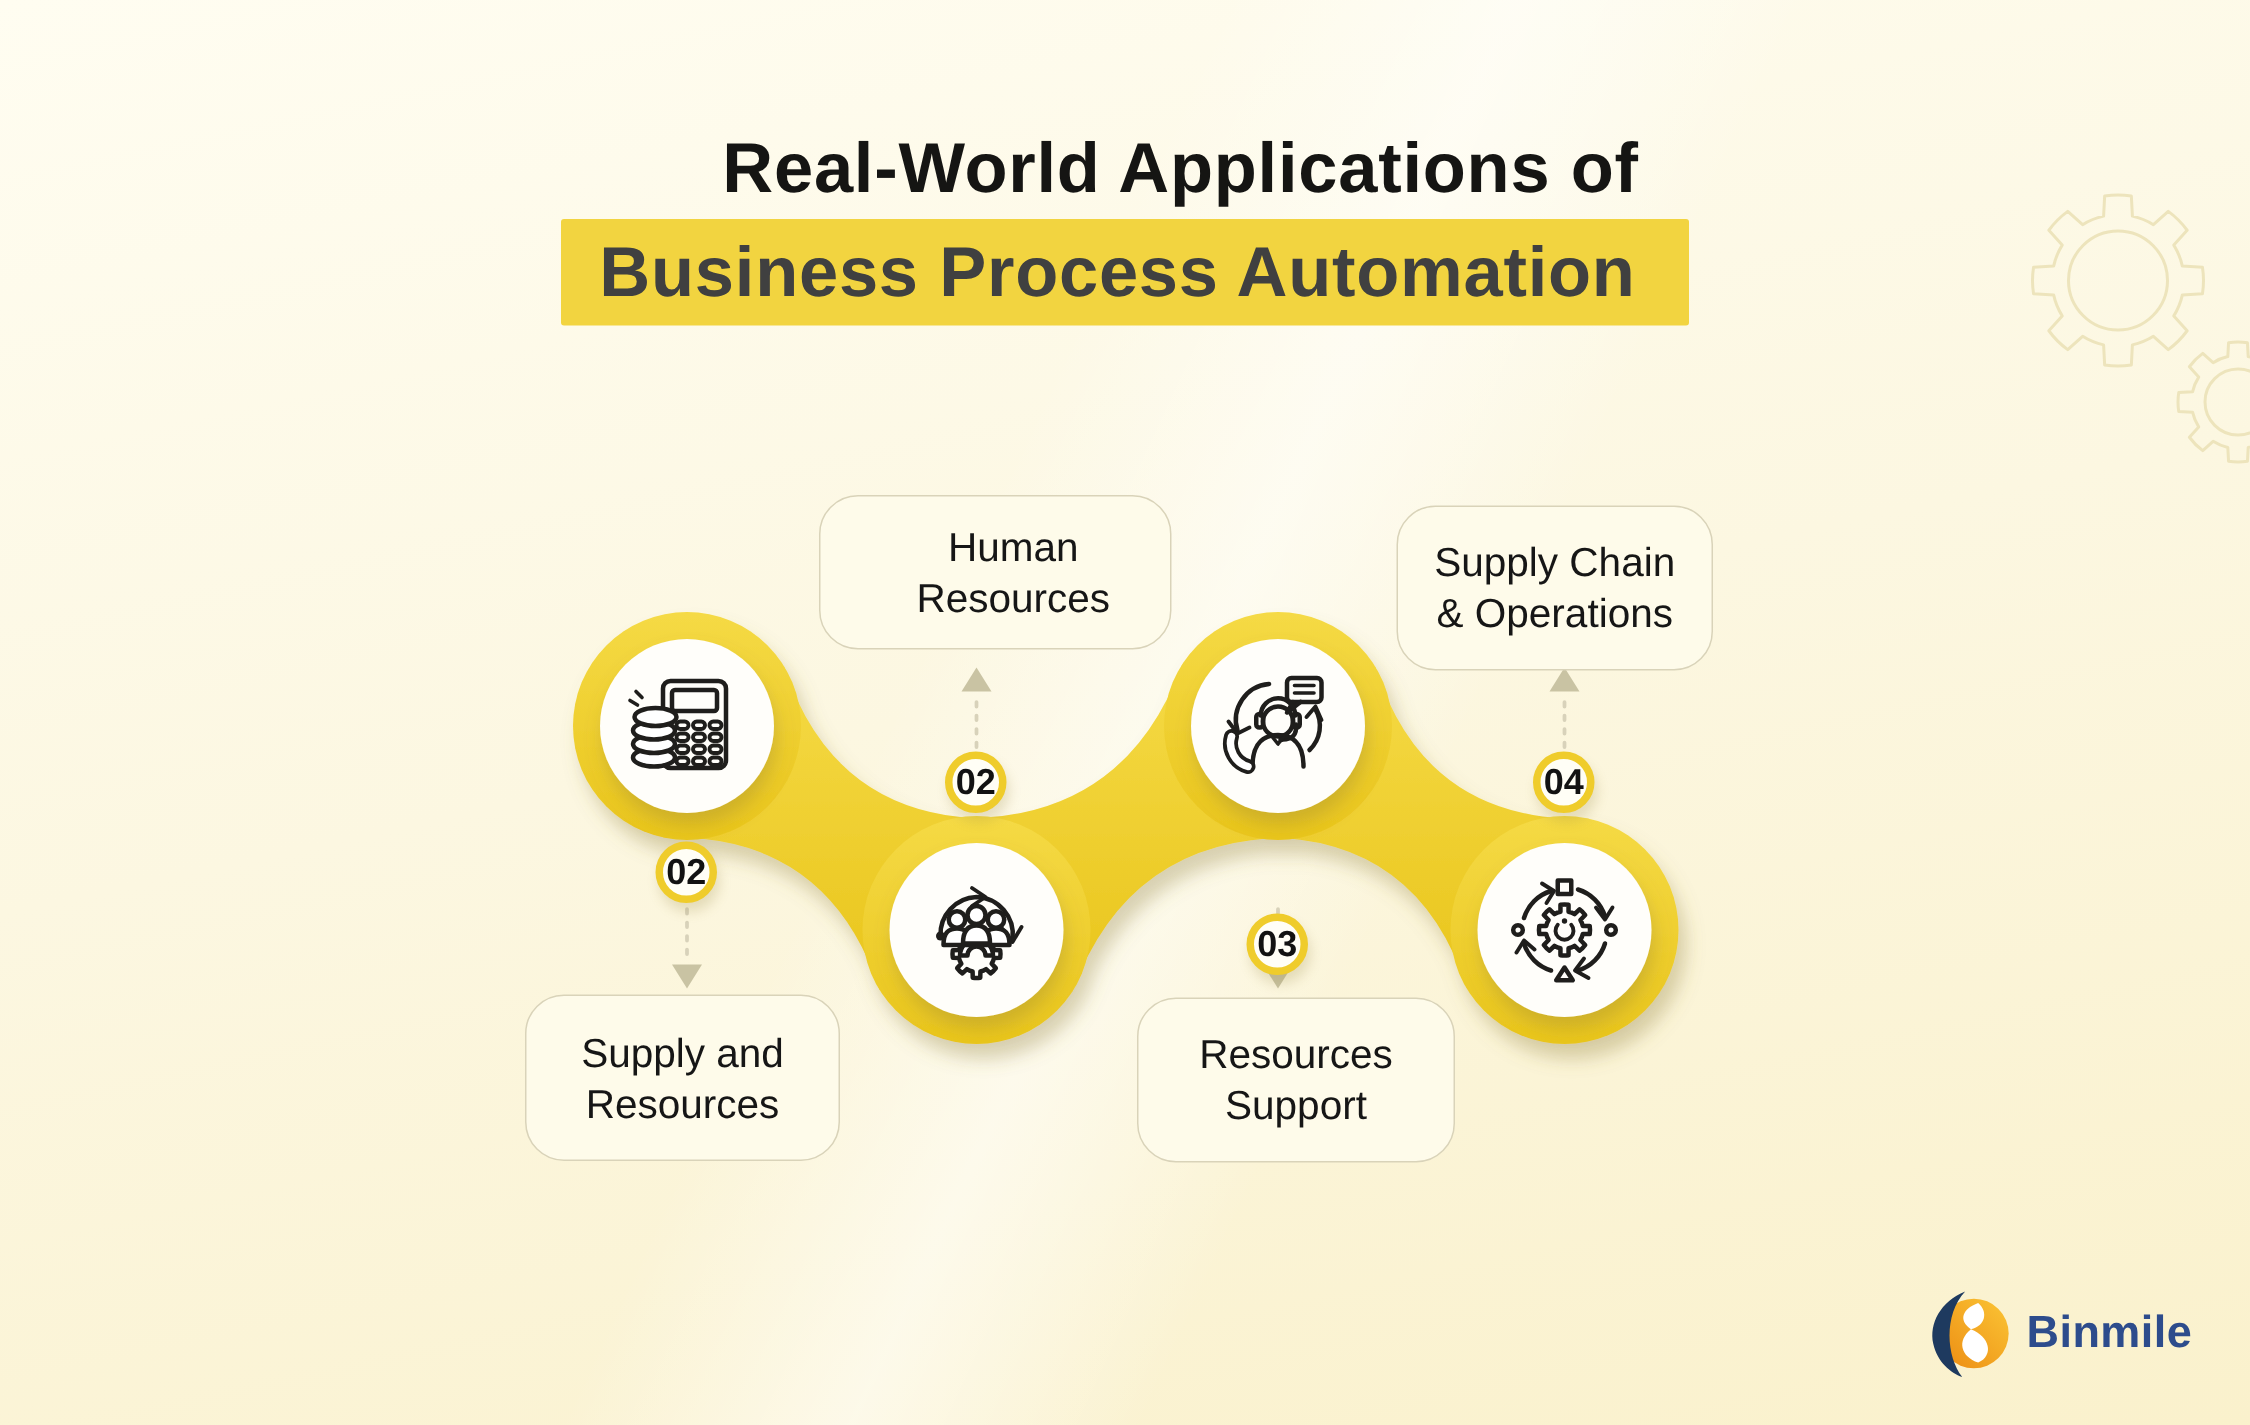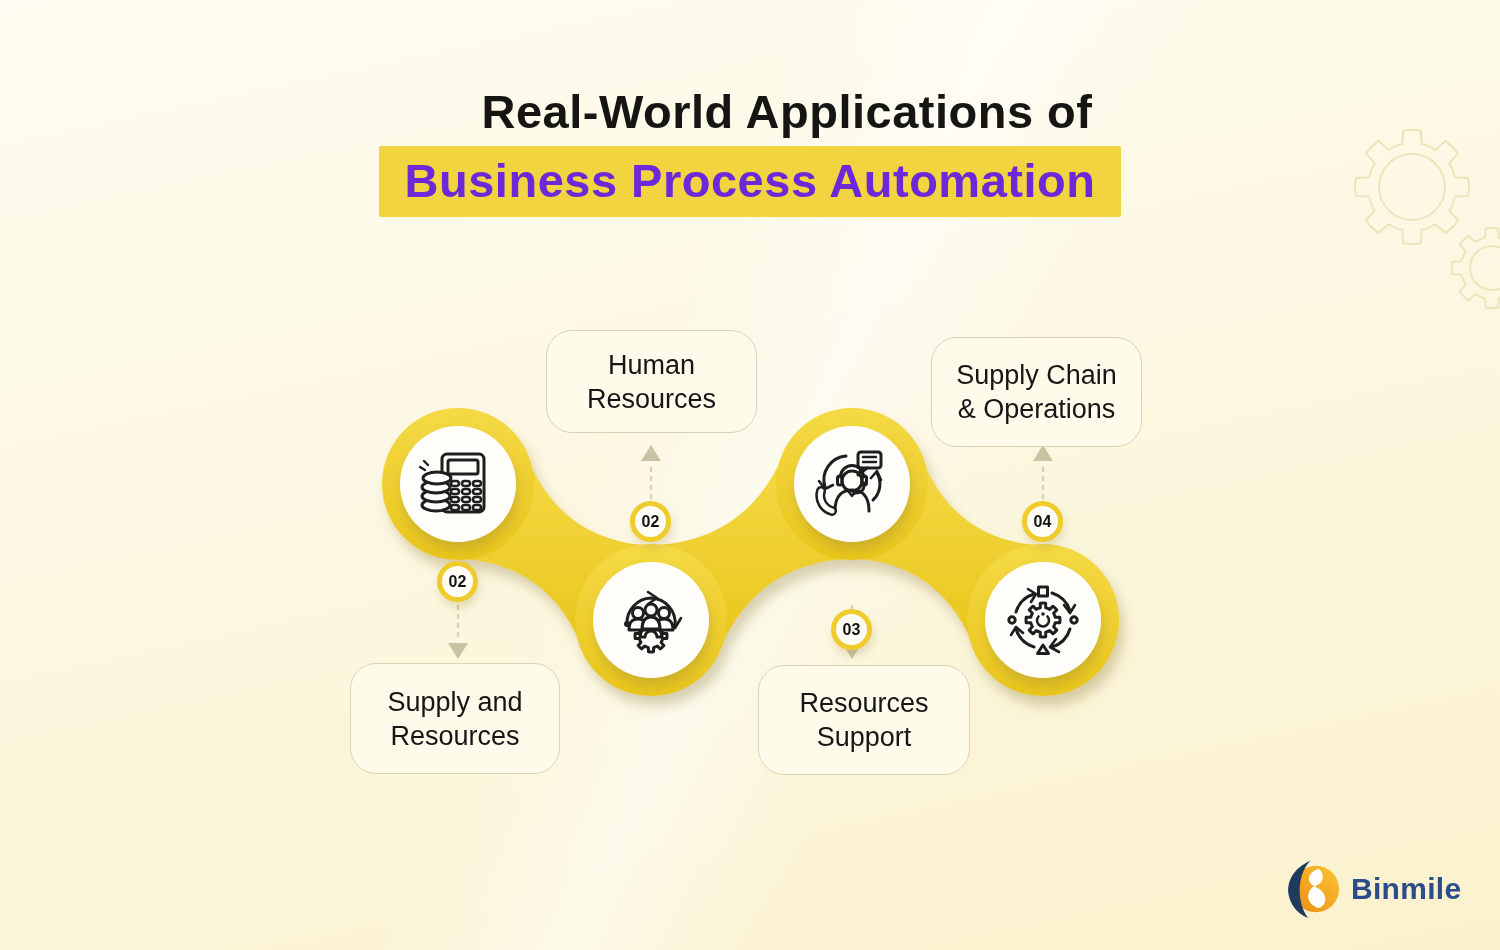--- a/index.html
+++ b/index.html
@@ -13,42 +13,42 @@
       linear-gradient(168deg, #FFFDF1 0%, #FCF7E1 48%, #FAF1CC 100%);
   }
   .scene-svg{position:absolute;inset:0;z-index:1;}
   .title-line1{
     position:absolute;top:84px;left:0;width:100%;
     text-align:center;z-index:3;
     font-size:47px;font-weight:700;color:#151513;letter-spacing:.5px;padding-left:37px;
   }
   .title-line2-wrap{position:absolute;top:146px;left:0;width:100%;text-align:center;z-index:3;}
   .title-line2-box{
-    display:inline-block;padding:7px 26px 9px 26px;
+    display:inline-block;padding:7px 36px 9px 26px;
     background:var(--highlight,#F2D440);
-    font-size:47px;font-weight:700;color:#6d28d9;letter-spacing:.5px;
+    font-size:47px;font-weight:700;color:#404040;letter-spacing:.5px;
     border-radius:2px;
   }
   .card{
     position:absolute;z-index:2;
     background:var(--card-bg,#FEFBEA);
     border:1px solid var(--card-border,#D9D3B9);
     border-radius:26px;
     display:flex;flex-direction:column;align-items:center;justify-content:center;
     font-size:27px;line-height:34px;font-weight:500;color:#161616;text-align:center;
   }
   .card-finance{left:350px;top:663px;width:208px;height:109px;}
-  .card-hr{left:546px;top:330px;width:209px;height:101px;}
+  .card-hr{left:546px;top:330px;width:209px;height:101px;padding-left:24px;}
   .card-customer{left:758px;top:665px;width:210px;height:108px;}
   .card-supply{left:931px;top:337px;width:209px;height:108px;}
   .badge{
     position:absolute;z-index:2;width:31px;height:31px;
     background:#FFFEF6;border:5px solid var(--accent,#EFCC2B);border-radius:50%;
     display:flex;align-items:center;justify-content:center;
-    font-size:16px;font-weight:700;color:#121212;
+    font-size:24px;font-weight:700;color:#121212;
     box-shadow:2px 6px 8px rgba(150,130,60,.22);
   }
   .badge-1{left:437px;top:561px;}
   .badge-2{left:630px;top:501px;}
   .badge-3{left:831px;top:561px;margin-top:48px;}
   .badge-4{left:1022px;top:501px;}
   .logo{
     position:absolute;left:1284px;top:858px;z-index:3;
     display:flex;align-items:center;gap:9px;
   }

